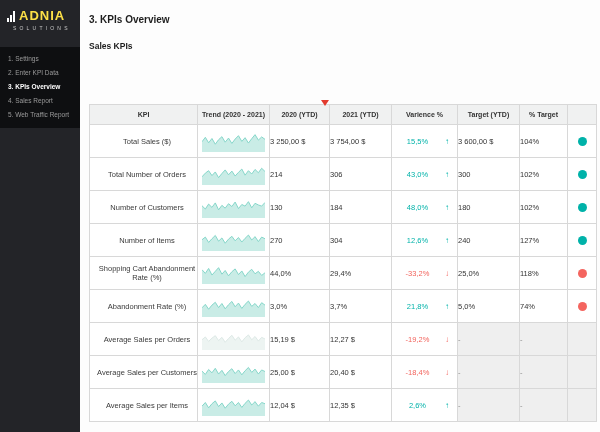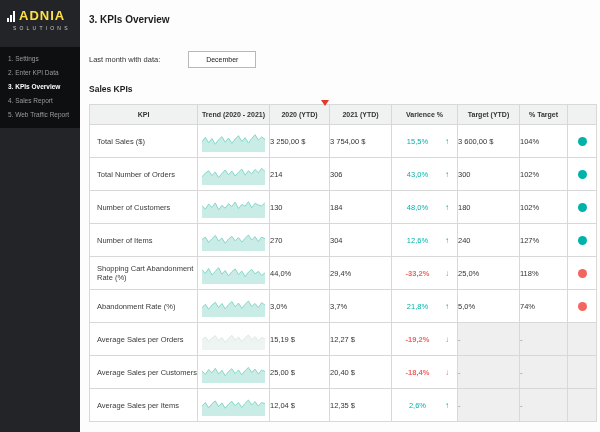--- a/index.html
+++ b/index.html
@@ -31,30 +31,30 @@
                font-size:7px; color:#222; padding:4px 10px; cursor:pointer; }
   .section-title { font-size:8.5px; font-weight:bold; color:#1e1e1e; margin:16px 8px 0 9px; }
   
   .table-wrap { position:absolute; left:9px; top:104px; }
   table { border-collapse:collapse; table-layout:fixed; width:507px; }
   col.c0{width:108px} col.c1{width:72px} col.c2{width:60px} col.c3{width:62px}
   col.c4{width:66px} col.c5{width:62px} col.c6{width:48px} col.c7{width:29px}
   th, td { border:1px solid #d8d8d8; }
   th { background:#f0f1f1; font-size:7px; font-weight:bold; color:#333; height:20px; text-align:center; }
   td { height:33px; font-size:7.5px; color:#333; background:#fff; }
-  td.kpi { text-align:left; padding-left:7px; color:#3a3a3a;margin-left:26px; }
+  td.kpi { text-align:center; padding-left:7px; color:#3a3a3a;margin-left:26px; }
   td.num { text-align:left; }
   td.trend { padding:5px 4px; }
   td.trend svg { display:block; width:100%; height:22px; }
   td.variance { padding:0 8px 0 6px; }
   .var-flex { display:flex; align-items:center; }
   .var-val { flex:1; text-align:center; }
   .var-arrow { width:12px; text-align:right; font-size:8px; }
   tr.dir-up .var-val, tr.dir-up .var-arrow { color:#00b2a9; }
-  tr.dir-down .var-val, tr.dir-down .var-arrow { color:#f2635c;font-weight:bold; }
+  tr.dir-down .var-val, tr.dir-down .var-arrow { color:#f2635c; }
   td.muted { background:#efefef; color:#8a8a8a; }
   td.status { text-align:center; }
   .dot { display:inline-block; width:9px; height:9px; border-radius:50%; vertical-align:middle; }
   .dot.good { background:#00b2a9; }
   .dot.bad { background:#f4655f; }
   .comment-marker { position:absolute; left:232px; top:-4px; width:0; height:0;
     border-left:4px solid transparent; border-right:4px solid transparent; border-top:6px solid #e23b2e; }
 </style>
 </head>
 <body>
@@ -76,24 +76,20 @@
     <div class="menu-item">2. Enter KPI Data</div>
     <div class="menu-item active">3. KPIs Overview</div>
     <div class="menu-item">4. Sales Report</div>
     <div class="menu-item">5. Web Traffic Report</div>
   </div>
 </div>
 
 <div class="main">
   <div class="page-title">3. KPIs Overview</div>
 
-  <div class="controls">
-    <span class="controls-label">Last month with data:</span>
-    <span class="month-box">December</span>
-  </div>
 
   <div class="section-title">Sales KPIs</div>
 
   <div class="table-wrap">
     <div class="comment-marker"></div>
     <table>
       <colgroup>
         <col class="c0">
           <col class="c1">
           <col class="c2">

